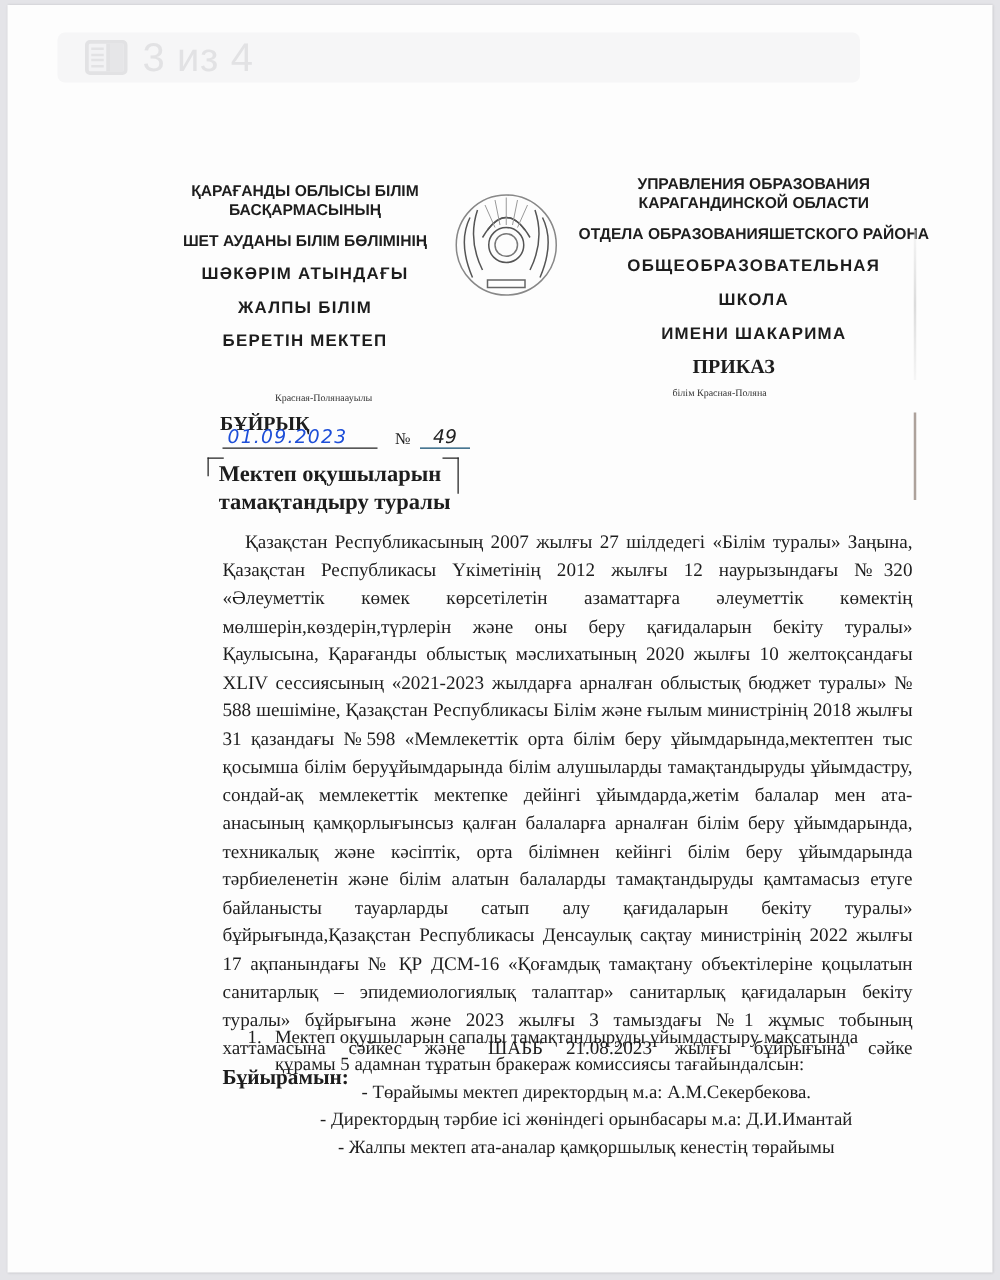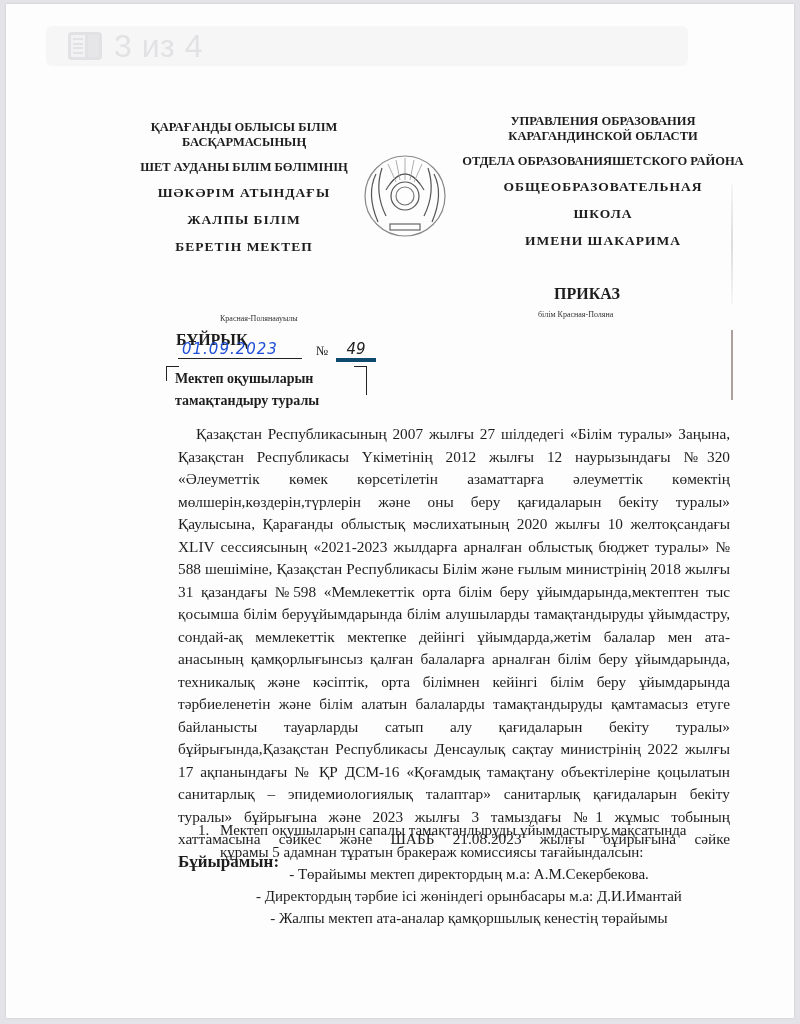--- a/index.html
+++ b/index.html
@@ -28,21 +28,22 @@
   .sidebar-icon .col { width:10px; border-right:3px solid #e2e2e4; display:flex; flex-direction:column; justify-content:space-evenly; padding:0 2px; }
   .sidebar-icon .col i { display:block; height:2px; background:#e2e2e4; }
   .sidebar-icon .pane { flex:1; background:#e6e6e8; }
   .page-count {
     font-family:"Liberation Sans", sans-serif;
     font-size:32px; color:#e2e2e4; letter-spacing:0.5px;
   }
 
   .hdr-left, .hdr-right {
     position:absolute; text-align:center; font-weight:bold;
-    font-family:Liberation Serif, serif;
+    font-family:Liberation Sans, sans-serif;
+    margin-top:26px;
   }
   .hdr-left { left:118px; top:116px; width:240px; }
   .hdr-right { left:452px; top:110px; width:290px;text-align:center; }
   .hdr-left .l, .hdr-right .l { font-size:12.5px; line-height:15px; margin-bottom:10px; }
   .hdr-left .l.tight, .hdr-right .l.tight { margin-bottom:0; }
   .hdr-left .big, .hdr-right .big { font-size:13.5px; letter-spacing:1px; margin-bottom:12px; }
 
   .emblem {
     position:absolute; left:350px; top:140px; width:98px; height:100px;
   }
@@ -51,25 +52,25 @@
   .order-ru { position:absolute; left:548px; top:281px; font-weight:bold; font-size:16px; }
   .place-kz { position:absolute; left:168px; top:310px; font-size:8px; color:#333;padding-left:46px; }
   .place-ru { position:absolute; left:532px; top:306px; font-size:8px; color:#333; }
 
   .date-line {
     position:absolute; left:170px; top:336px; width:200px; height:20px;
     font-family:"DejaVu Sans", sans-serif; font-style:italic;
   }
   .date-val { position:absolute; left:2px; top:0; width:120px; border-bottom:1px solid #222; font-size:15px; letter-spacing:1px; padding-left:4px; color:#1d4ed8; }
   .num-sign { position:absolute; left:140px; top:3px; font-family:"Liberation Serif", serif; font-style:normal; font-size:13px; }
-  .num-val { position:absolute; left:160px; top:0; width:40px; border-bottom:4px solid #0c4a6e; font-size:15px; text-align:center; color:#222; }
+  .num-val { position:absolute; left:160px; top:0; width:40px; border-bottom:1px solid #0c4a6e; font-size:15px; text-align:center; color:#222; }
 
   .subject {
     position:absolute; left:163px; top:364px; width:195px;
-    font-weight:bold; font-size:14px; line-height:22px;
+    font-weight:bold; font-size:18px; line-height:22px;
     padding-left:6px;
   }
   .bracket-l { position:absolute; left:160px; top:362px; width:12px; height:14px; border-left:1px solid #222; border-top:1px solid #222; }
   .bracket-r { position:absolute; left:348px; top:362px; width:12px; height:28px; border-right:1px solid #222; border-top:1px solid #222; }
 
   .body {
     position:absolute; left:172px; top:419px; width:552px;
     font-size:15.3px; line-height:22.5px; text-align:justify;
     text-indent:18px;
   }

